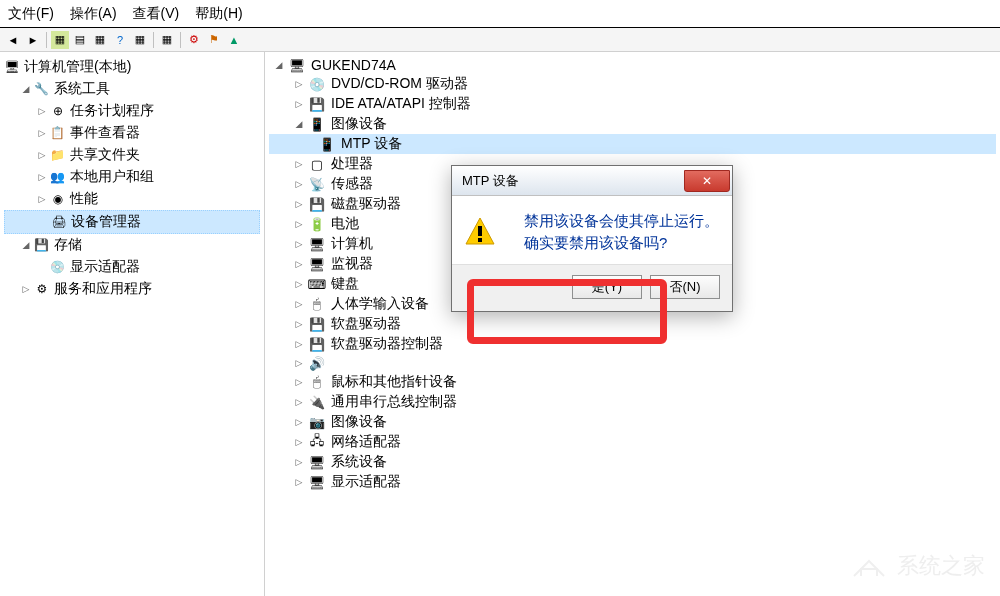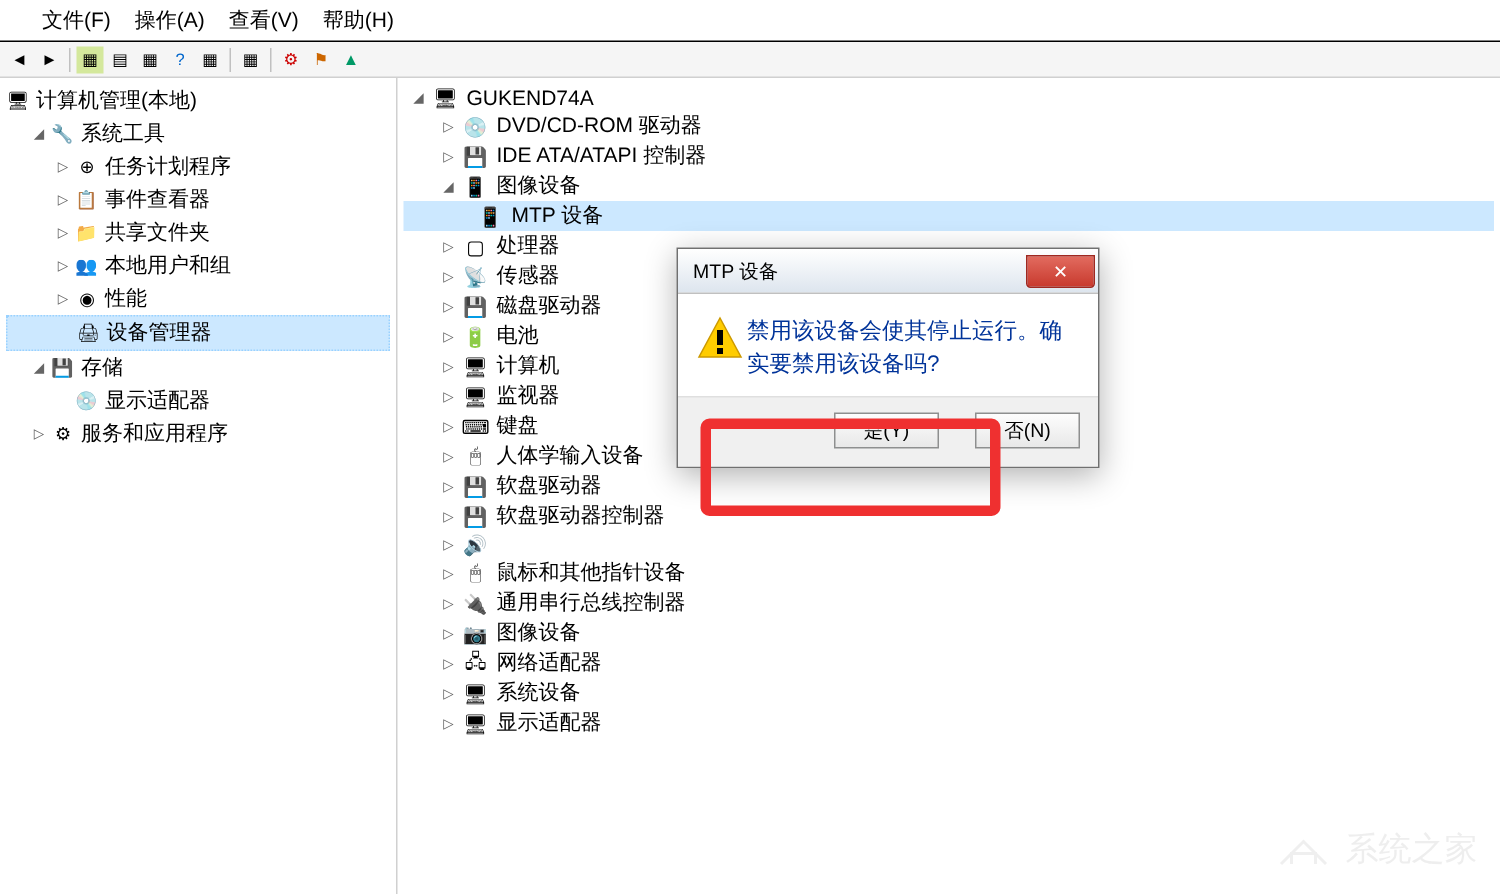--- a/index.html
+++ b/index.html
@@ -1,20 +1,20 @@
 <!DOCTYPE html>
 <html><head>
   <meta charset="utf-8">
   <style>
     * { margin: 0; padding: 0; box-sizing: border-box; font-family: 'Microsoft YaHei', SimSun, Arial, sans-serif; }
     body { width: 1000px; height: 596px; background: #000; overflow: hidden; position: relative; }
     
     .window { width: 1000px; height: 596px; background: #fff; position: relative; }
     
-    .menubar { height: 28px; background: #fff; border-bottom: 1px solid #000; display: flex; align-items: center; padding: 0 20px; font-size: 14px; }
+    .menubar { height: 28px; background: #fff; border-bottom: 1px solid #000; display: flex; align-items: center; padding: 0 0; font-size: 14px; }
     .menubar-item { padding: 2px 8px; cursor: pointer; }
     
     .toolbar { height: 24px; background: #f5f5f5; border-bottom: 1px solid #d0d0d0; display: flex; align-items: center; padding: 0 4px; gap: 2px; }
     .toolbar-btn { width: 18px; height: 18px; display: flex; align-items: center; justify-content: center; cursor: pointer; font-size: 11px; }
     .toolbar-sep { width: 1px; height: 16px; background: #c0c0c0; margin: 0 2px; }
     
     .content { display: flex; height: calc(596px - 52px); }
     
     .sidebar { width: 265px; border-right: 1px solid #d0d0d0; padding: 4px; overflow: auto; font-size: 14px; }
     .tree-item { display: flex; align-items: center; padding: 2px 0; cursor: pointer; white-space: nowrap; }
@@ -28,24 +28,24 @@
     .device-item { display: flex; align-items: center; padding: 1px 0; cursor: pointer; white-space: nowrap; }
     .device-item.selected { background: #cce8ff; }
     .device-icon { width: 20px; height: 16px; display: inline-flex; align-items: center; justify-content: center; margin-right: 4px; font-size: 13px; }
     .dev-indent-0 { padding-left: 4px; }
     .dev-indent-1 { padding-left: 24px; }
     .dev-indent-2 { padding-left: 48px; }
     
     .dialog { position: absolute; left: 451px; top: 165px; width: 282px; background: #fff; border: 1px solid #707070; box-shadow: 0 5px 20px rgba(0,0,0,0.3); z-index: 100; }
     .dialog-title { height: 30px; background: linear-gradient(#fff, #dde5ee); border-bottom: 1px solid #c0c0c0; display: flex; align-items: center; justify-content: space-between; padding: 0 0 0 10px; font-size: 13px; }
     .dialog-close { width: 46px; height: 22px; background: linear-gradient(#e26b5f, #c83a2e); border: 1px solid #a02820; display: flex; align-items: center; justify-content: center; color: #fff; font-size: 12px; cursor: pointer; margin-right: 2px; border-radius: 0 0 3px 3px; }
-    .dialog-body { padding: 14px 12px 10px 12px; display: flex; gap: 2px; }
+    .dialog-body { padding: 14px 12px 10px 12px; display: flex; gap: 28px; align-items: center; }
     .dialog-icon { width: 32px; height: 32px; flex-shrink: 0; }
     .dialog-text { color: #003399; font-size: 15px; line-height: 1.45; }
-    .dialog-buttons { padding: 10px 12px 12px 12px; display: flex; justify-content: flex-end; gap: 24px; background: #f0f0f0; border-top: 1px solid #dfdfdf; }
+    .dialog-buttons { padding: 10px 12px 12px 12px; display: flex; justify-content: flex-end; gap: 8px; background: #f0f0f0; border-top: 1px solid #dfdfdf; }
     .dialog-btn { min-width: 70px; height: 24px; background: linear-gradient(#fdfdfd, #e8e8e8); border: 1px solid #8e8f8f; font-size: 13px; cursor: pointer; padding: 0 10px; }
     
     .highlight-box { position: absolute; left: 467px; top: 279px; width: 200px; height: 65px; border: 7px solid #ef3030; border-radius: 6px; z-index: 200; pointer-events: none; }
     
     .watermark { position: absolute; right: 15px; bottom: 15px; color: rgba(200,200,200,0.3); font-size: 22px; z-index: 300; pointer-events: none; display: flex; align-items: center; gap: 8px; }
     .watermark svg { opacity: 0.3; }
   </style>
 </head>
 <body>
 

